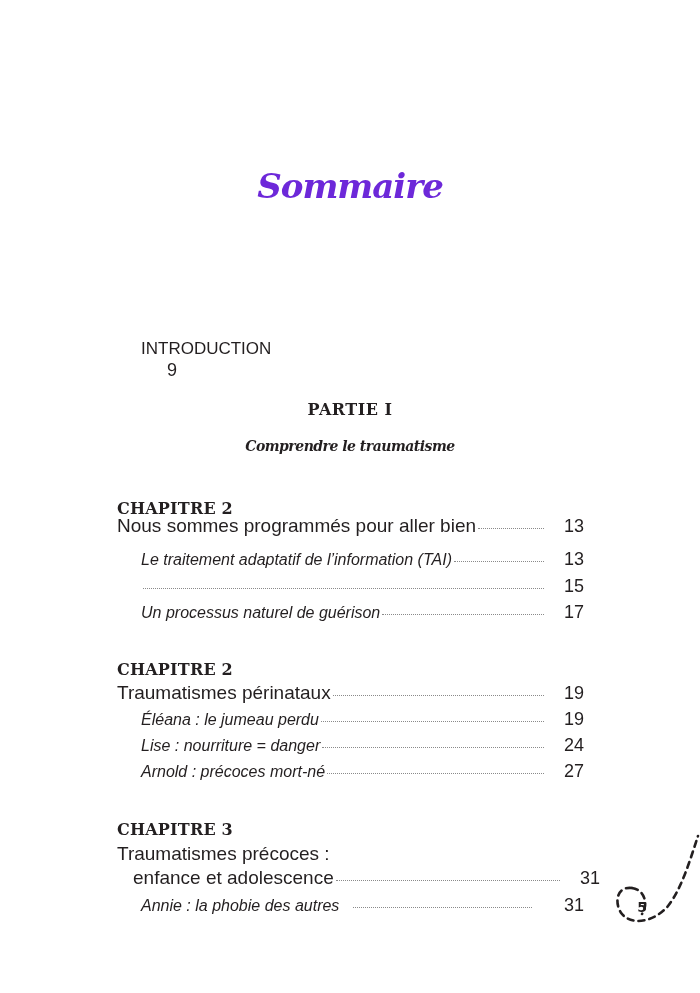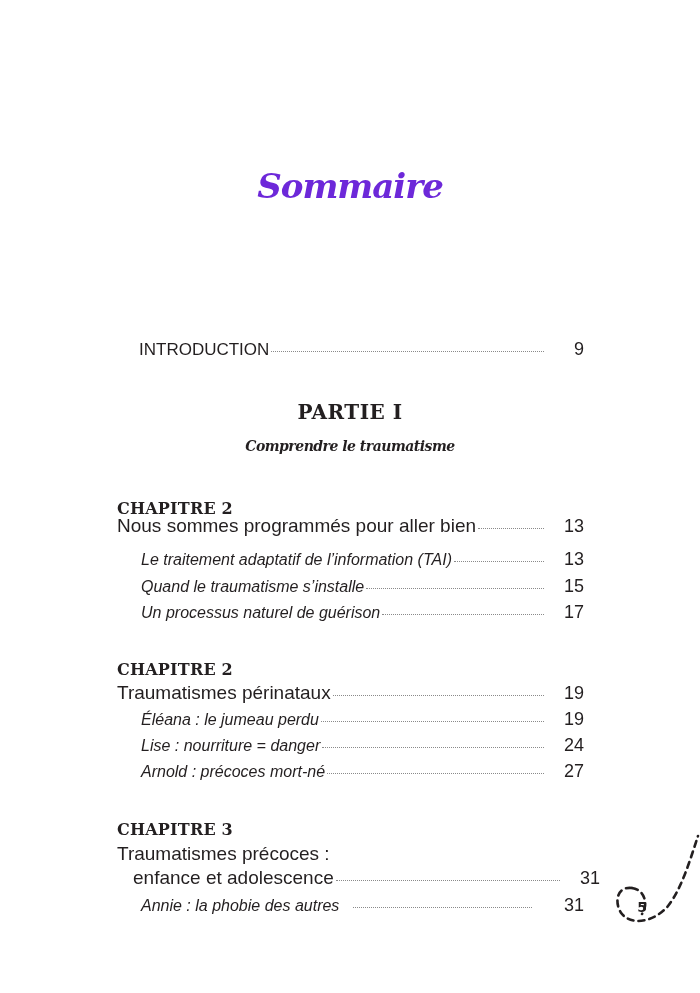--- a/index.html
+++ b/index.html
@@ -48,30 +48,31 @@
       width: 36px;
       text-align: right;
       white-space: nowrap;
     }
     .intro {
       left: 139px;
       width: 445px;
       top: 339px;
       font-size: 17px;
       text-transform: uppercase;
+      flex-direction: column;
     }
     .part-title {
       position: absolute;
       top: 400px;
       left: 0;
       width: 700px;
       text-align: center;
       font-family: "DejaVu Serif", serif;
       font-weight: bold;
-      font-size: 20px;
+      font-size: 16px;
       letter-spacing: 0.5px;
     }
     .part-subtitle {
       position: absolute;
       top: 438px;
       left: 0;
       width: 700px;
       text-align: center;
       font-family: "DejaVu Serif", serif;
       font-style: italic;
@@ -148,21 +149,20 @@
     <span class="label">Nous sommes programmés pour aller bien</span>
     <span class="leader"></span>
     <span class="page">13</span>
   </div>
   <div class="row section" style="top:549px;">
     <span class="label">Le traitement adaptatif de l’information (TAI)</span>
     <span class="leader"></span>
     <span class="page">13</span>
   </div>
   <div class="row section" style="top:576px;">
-    <span class="label">Quand le traumatisme s’installe</span>
     <span class="leader"></span>
     <span class="page">15</span>
   </div>
   <div class="row section" style="top:602px;">
     <span class="label">Un processus naturel de guérison</span>
     <span class="leader"></span>
     <span class="page">17</span>
   </div>
 
   <div class="chapter-label" style="top:660px;text-align:right;">CHAPITRE 2</div>

